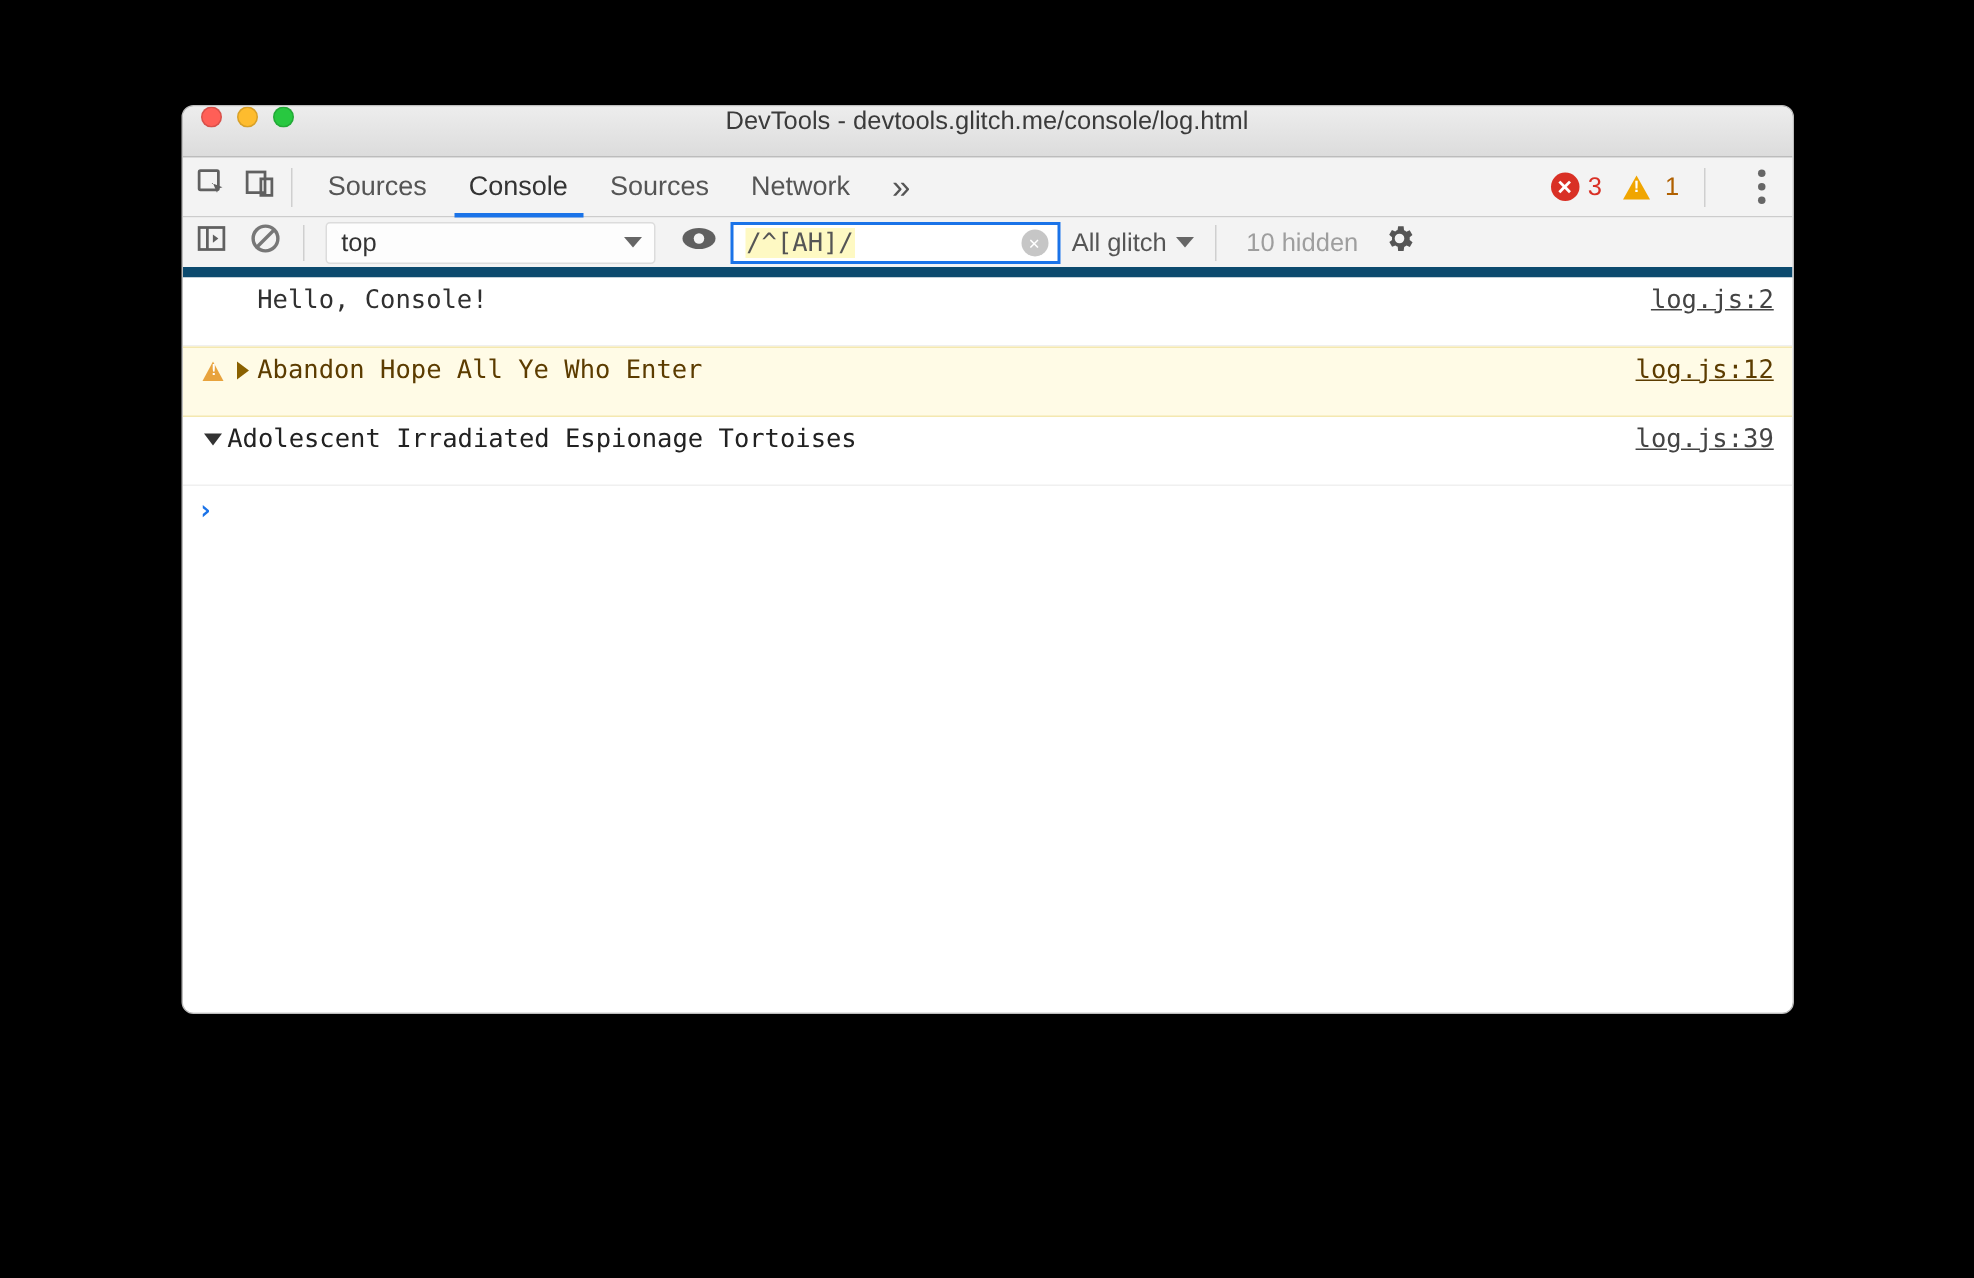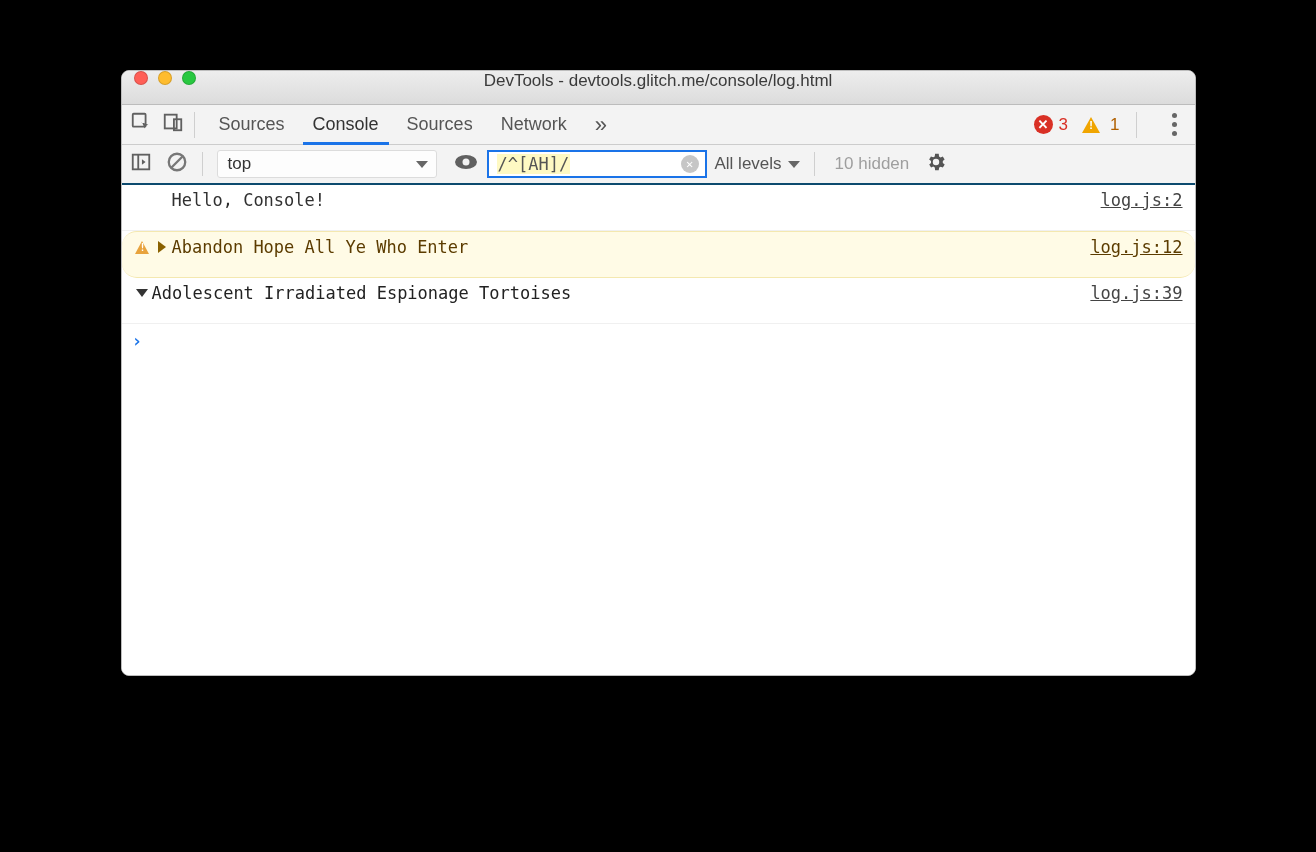--- a/index.html
+++ b/index.html
@@ -79,21 +79,21 @@
   .tri-warn::after {
     content:"!"; position:absolute; left:-3px; top:2px; width:6px; text-align:center;
     color:#fff; font-size:11px; font-weight:bold;
   }
   .kebab {
     width:24px; display:flex; flex-direction:column; gap:4px; align-items:center; cursor:pointer;
     margin-left:10px;
   }
   .kebab span{width:5px;height:5px;background:#666;border-radius:50%;}
   .toolbar {
-    height:40px; background:#f3f3f3; border-bottom:2px solid #0c4a6e;
+    height:40px; background:#f3f3f3; border-bottom:7px solid #0c4a6e;
     display:flex; align-items:center; padding:0 8px; gap:8px;
     font-size:17px; color:#555;
   }
   .toolbar .sep { width:1px; height:24px; background:#cfcfcf; margin:0 6px; }
   .context-select {
     display:flex; align-items:center; height:28px;
     background:#fdfdfd; border:1px solid #dcdcdc; border-radius:3px;
     padding:0 8px 0 10px; min-width:220px; cursor:pointer;
     justify-content:space-between; color:#333;
   }
@@ -123,21 +123,20 @@
     border-bottom:1px solid #f0f0f0;
   }
   .row .src {
     margin-left:auto; text-decoration:underline; color:#444; cursor:pointer;
   }
   .row.log { color:#303030; }
   .row.log .gutter{ width:40px; }
   .row.warn {
     background:#fffbe6; border-top:1px solid #f4e8b0; border-bottom:1px solid #f4e8b0;
     color:#5c3c00;
-    border-radius:15px;
   }
   .row.warn .src { color:#5c3c00; }
   .row .gutter {
     width:20px; display:flex; justify-content:center;
   }
   .disc {
     display:inline-block; border-style:solid; cursor:pointer;
   }
   .disc.down { border-width:8px 6px 0 6px; border-color:#333 transparent transparent transparent; }
   .disc.warn-right { border-width:6px 0 6px 8px; border-color:transparent transparent transparent #8a6100; }
@@ -232,21 +231,21 @@
       <svg width="26" height="22" viewBox="0 0 26 22">
           <ellipse cx="13" cy="11" rx="11" ry="7" fill="#606060"></ellipse>
           <circle cx="13" cy="11" r="3.5" fill="#f3f3f3"></circle>
         </svg>
     </span>
     <div class="filter-box">
       <span class="ftext">/^[AH]/</span>
       <span class="clear">✕</span>
     </div>
     <div class="levels">
-      <span>All levels</span>
+      <span>All glitch</span>
       <span class="dd-tri"></span>
     </div>
     <div class="sep"></div>
     <span class="hidden-count">10 hidden</span>
     <span class="gear">
       <svg width="22" height="22" viewBox="0 0 24 24" fill="#555">
           <path d="M19.4 13a7.8 7.8 0 000-2l2-1.6-2-3.4-2.4 1a7.6 7.6 0 00-1.7-1L15 3h-4l-.4 2.9a7.6 7.6 0 00-1.7 1l-2.4-1-2 3.4L6.6 11a7.8 7.8 0 000 2l-2 1.6 2 3.4 2.4-1a7.6 7.6 0 001.7 1L11 21h4l.4-2.9a7.6 7.6 0 001.7-1l2.4 1 2-3.4zM12 15.5A3.5 3.5 0 1115.5 12 3.5 3.5 0 0112 15.5z"></path>
         </svg>
     </span>
   </div>

